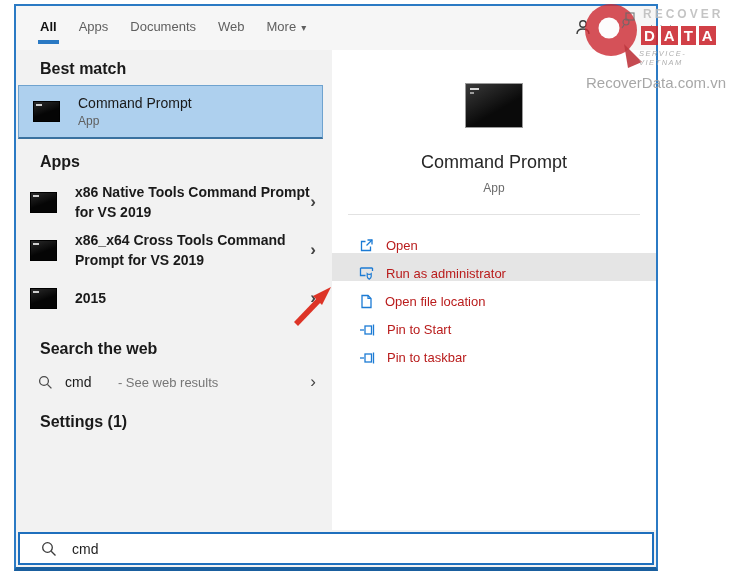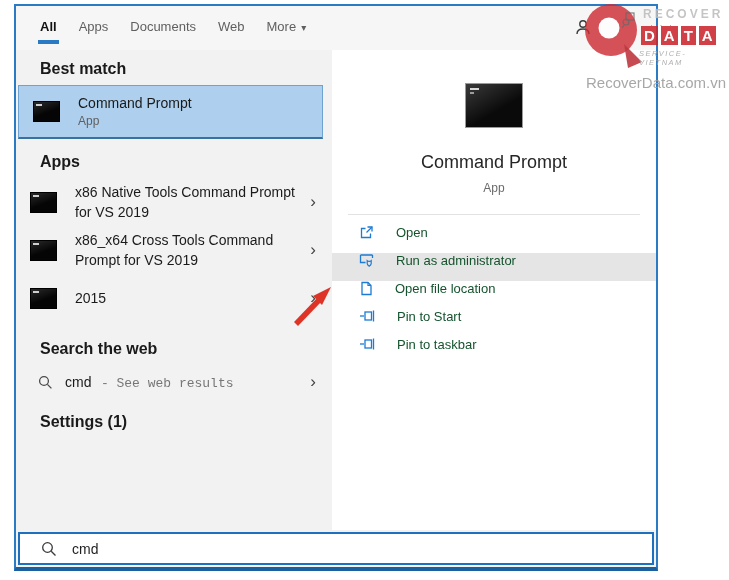--- a/index.html
+++ b/index.html
@@ -33,38 +33,38 @@
     margin-left:2px; width:305px; height:54px;
     background:#aed0ee; border:1px solid #6fa3cf; border-bottom:2px solid #39719f;
     display:flex; align-items:center; padding-left:14px; gap:18px;
   }
   .bm-text .title { font-size:14px; color:#1a1a1a; }
   .bm-text .sub { font-size:12px; color:#5f5f5f; margin-top:3px; }
 
   .cmd-ico-sm { width:27px; height:21px; background:linear-gradient(160deg,#2a2a2a 0%,#050505 55%); border:1px solid #000; position:relative; flex:none; }
   .cmd-ico-sm::before { content:""; position:absolute; left:2px; top:2px; width:6px; height:2px; background:#cfcfcf; }
 
-  .app-item { position:relative; height:48px; display:flex; align-items:center; padding-left:14px; gap:18px; }
+  .app-item { position:relative; height:48px; display:flex; align-items:center; padding-left:14px; gap:18px;font-weight:bold; }
   .app-lines { font-size:14px; color:#1a1a1a; line-height:20px; }
   .chevron { position:absolute; right:16px; top:50%; transform:translateY(-50%); font-size:17px; color:#444; }
 
   .web-item { position:relative; height:30px; margin-top:2px; display:flex; align-items:center; padding-left:22px; gap:12px; }
   .web-query { font-size:14px; color:#1a1a1a; }
-  .web-hint { font-size:13px; color:#767676; margin-left:5px;font-family:Liberation Mono, monospace; }
+  .web-hint { font-size:13px; color:#767676; margin-left:22px; }
 
   
   .hero { text-align:center; padding-top:33px; }
   .cmd-ico-lg { display:inline-block; width:58px; height:45px; background:linear-gradient(150deg,#3a3a3a 0%,#0a0a0a 60%); border:1px solid #9a9a9a; position:relative; }
   .cmd-ico-lg::before { content:""; position:absolute; left:4px; top:4px; width:9px; height:2px; background:#d8d8d8; }
   .cmd-ico-lg::after { content:""; position:absolute; left:4px; top:8px; width:4px; height:2px; background:#9d9d9d; }
   .hero-title { font-size:18px; color:#262626; margin-top:20px; }
   .hero-sub { font-size:12px; color:#6b6b6b; margin-top:8px; }
   .divider { height:1px; background:#e2e2e2; margin:19px 16px 10px 16px; }
 
-  .action { height:28px; display:flex; align-items:flex-start; padding-left:27px; gap:22px; font-size:13px; color:#14532d; }
+  .action { height:28px; display:flex; align-items:flex-end; padding-left:27px; gap:12px; font-size:13px; color:#b91c1c; }
   .action.hovered { background:#e5e5e5; }
   .action svg { flex:none; }
 
   
   .search-bar {
     position:absolute; left:2px; right:2px; bottom:2px; height:33px;
     background:#fff; border:2px solid #1e6fbd;
     display:flex; align-items:center; padding-left:21px; gap:15px;
   }
   .search-value { font-size:14px; color:#1f1f1f; }

